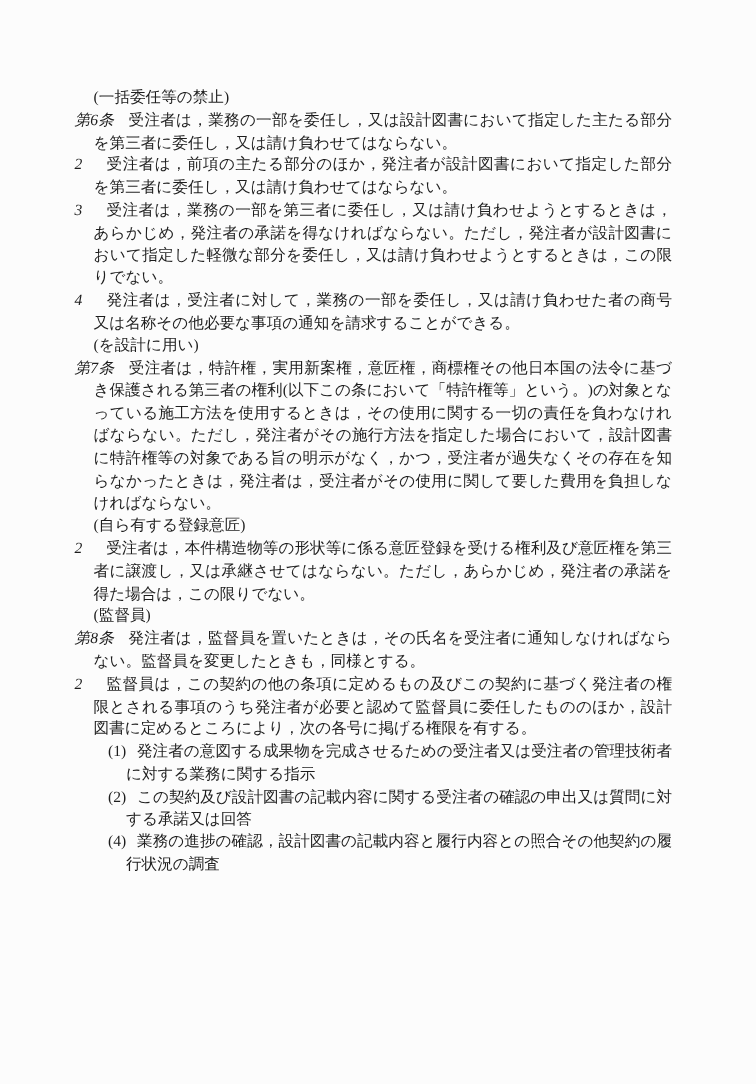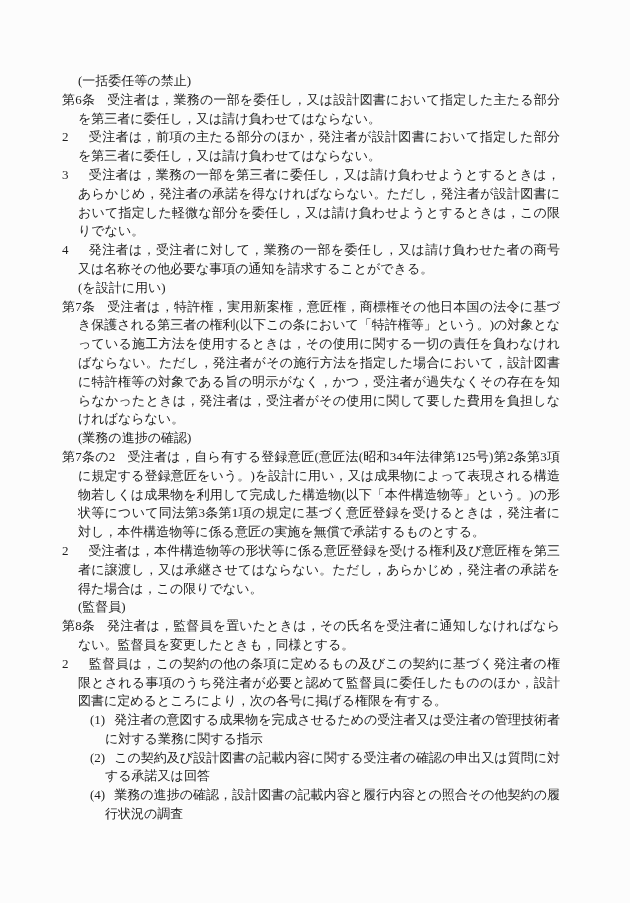--- a/index.html
+++ b/index.html
@@ -29,20 +29,21 @@
     font-weight: normal;
     font-size: 13px;
   }
   .para {
     margin: 0;
     padding-left: 16px;
     text-indent: -16px;
   }
   .para > .label {
     margin-right: 12px;
+    font-style: italic;
   }
   .para.num > .label {
     margin-right: 20px;
   }
   .sub {
     margin: 0;
     padding-left: 43px;
     text-indent: -15px;
   }
   .sub > .label {
@@ -57,22 +58,21 @@
 
     <p class="heading">(一括委任等の禁止)</p>
     <p class="para"><span class="label">第6条</span><span>受注者は，業務の一部を委任し，又は設計図書において指定した主たる部分を第三者に委任し，又は請け負わせてはならない。</span></p>
     <p class="para num"><span class="label">2</span><span>受注者は，前項の主たる部分のほか，発注者が設計図書において指定した部分を第三者に委任し，又は請け負わせてはならない。</span></p>
     <p class="para num"><span class="label">3</span><span>受注者は，業務の一部を第三者に委任し，又は請け負わせようとするときは，あらかじめ，発注者の承諾を得なければならない。ただし，発注者が設計図書において指定した軽微な部分を委任し，又は請け負わせようとするときは，この限りでない。</span></p>
     <p class="para num"><span class="label">4</span><span>発注者は，受注者に対して，業務の一部を委任し，又は請け負わせた者の商号又は名称その他必要な事項の通知を請求することができる。</span></p>
 
     <p class="heading">(を設計に用い)</p>
     <p class="para"><span class="label">第7条</span><span>受注者は，特許権，実用新案権，意匠権，商標権その他日本国の法令に基づき保護される第三者の権利(以下この条において「特許権等」という。)の対象となっている施工方法を使用するときは，その使用に関する一切の責任を負わなければならない。ただし，発注者がその施行方法を指定した場合において，設計図書に特許権等の対象である旨の明示がなく，かつ，受注者が過失なくその存在を知らなかったときは，発注者は，受注者がその使用に関して要した費用を負担しなければならない。</span></p>
 
-    <p class="heading">(業務の進捗の確認)</p>
-    <p class="para"><span class="label">第7条の2</span><span>受注者は，自ら有する登録意匠(意匠法(昭和34年法律第125号)第2条第3項に規定する登録意匠をいう。)を設計に用い，又は成果物によって表現される構造物若しくは成果物を利用して完成した構造物(以下「本件構造物等」という。)の形状等について同法第3条第1項の規定に基づく意匠登録を受けるときは，発注者に対し，本件構造物等に係る意匠の実施を無償で承諾するものとする。</span></p>
+    <p class="heading">(自ら有する登録意匠)</p>
     <p class="para num"><span class="label">2</span><span>受注者は，本件構造物等の形状等に係る意匠登録を受ける権利及び意匠権を第三者に譲渡し，又は承継させてはならない。ただし，あらかじめ，発注者の承諾を得た場合は，この限りでない。</span></p>
 
     <p class="heading">(監督員)</p>
     <p class="para"><span class="label">第8条</span><span>発注者は，監督員を置いたときは，その氏名を受注者に通知しなければならない。監督員を変更したときも，同様とする。</span></p>
     <p class="para num"><span class="label">2</span><span>監督員は，この契約の他の条項に定めるもの及びこの契約に基づく発注者の権限とされる事項のうち発注者が必要と認めて監督員に委任したもののほか，設計図書に定めるところにより，次の各号に掲げる権限を有する。</span></p>
     <p class="sub"><span class="label">(1)</span><span>発注者の意図する成果物を完成させるための受注者又は受注者の管理技術者に対する業務に関する指示</span></p>
     <p class="sub"><span class="label">(2)</span><span>この契約及び設計図書の記載内容に関する受注者の確認の申出又は質問に対する承諾又は回答</span></p>
     <p class="sub"><span class="label">(4)</span><span>業務の進捗の確認，設計図書の記載内容と履行内容との照合その他契約の履行状況の調査</span></p>
 
   </div>

